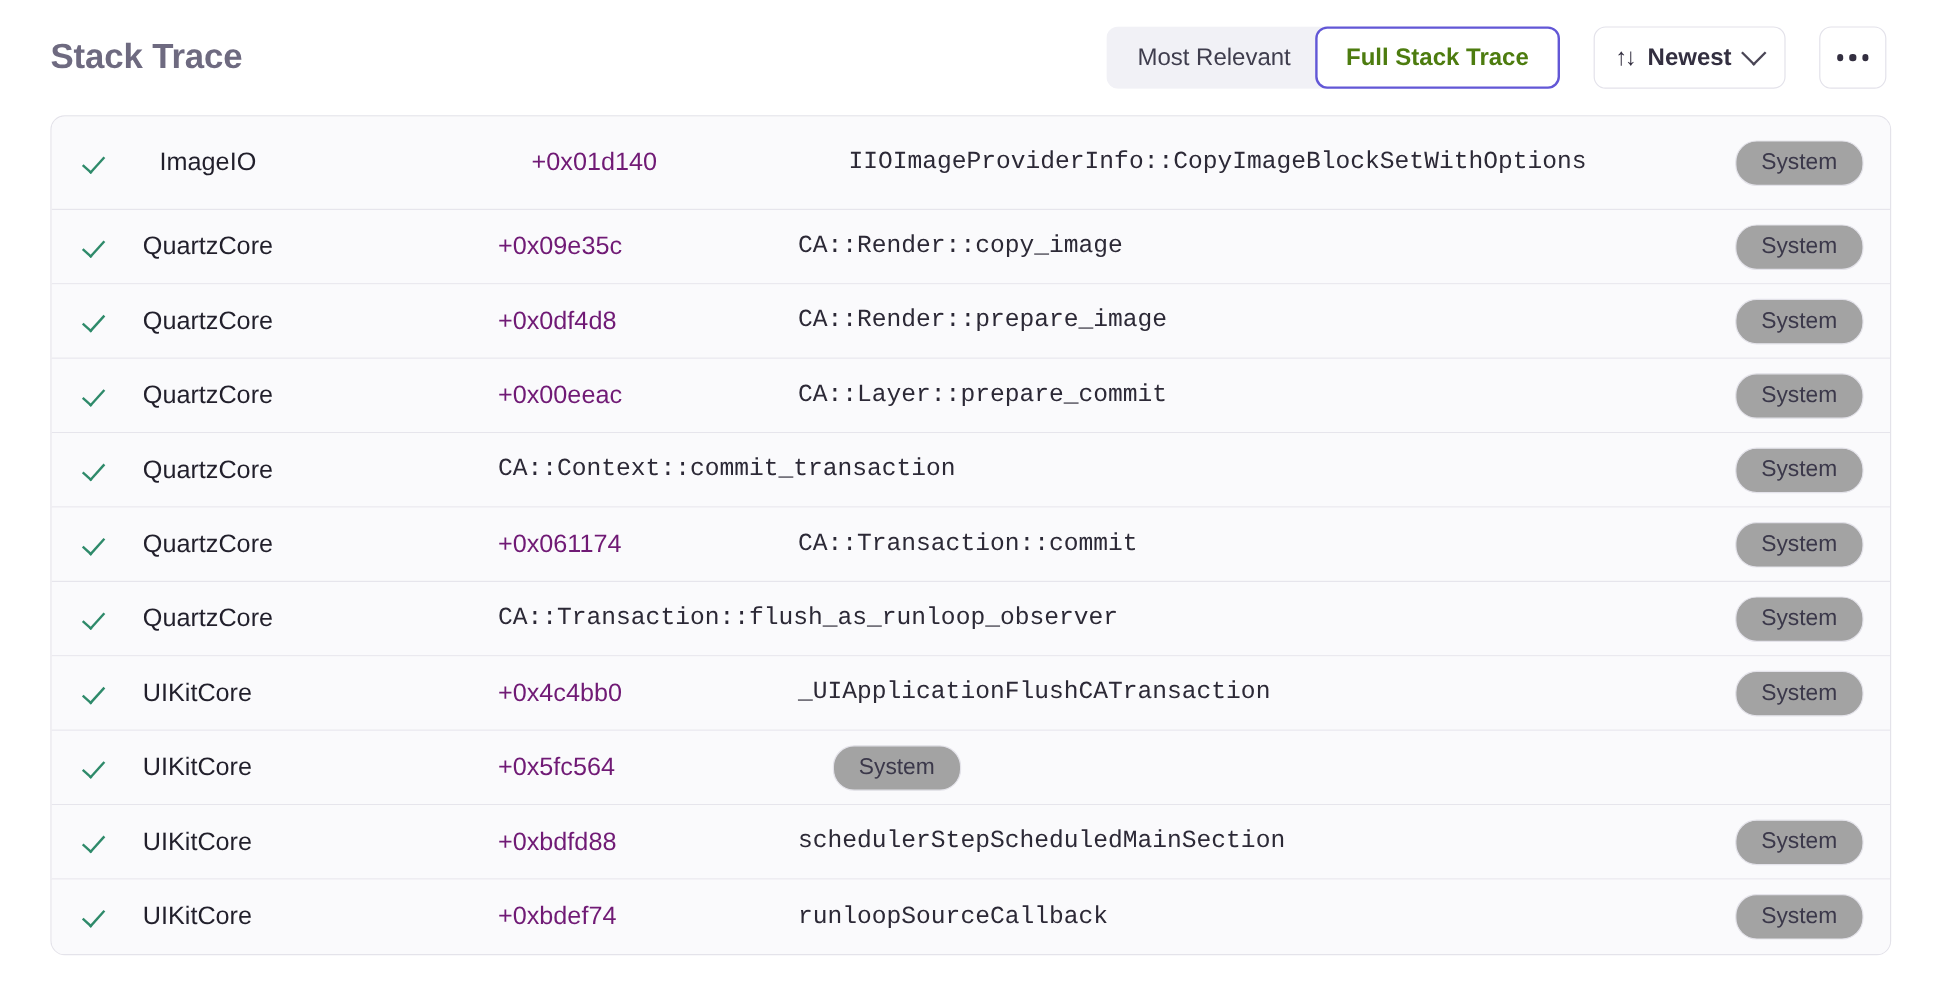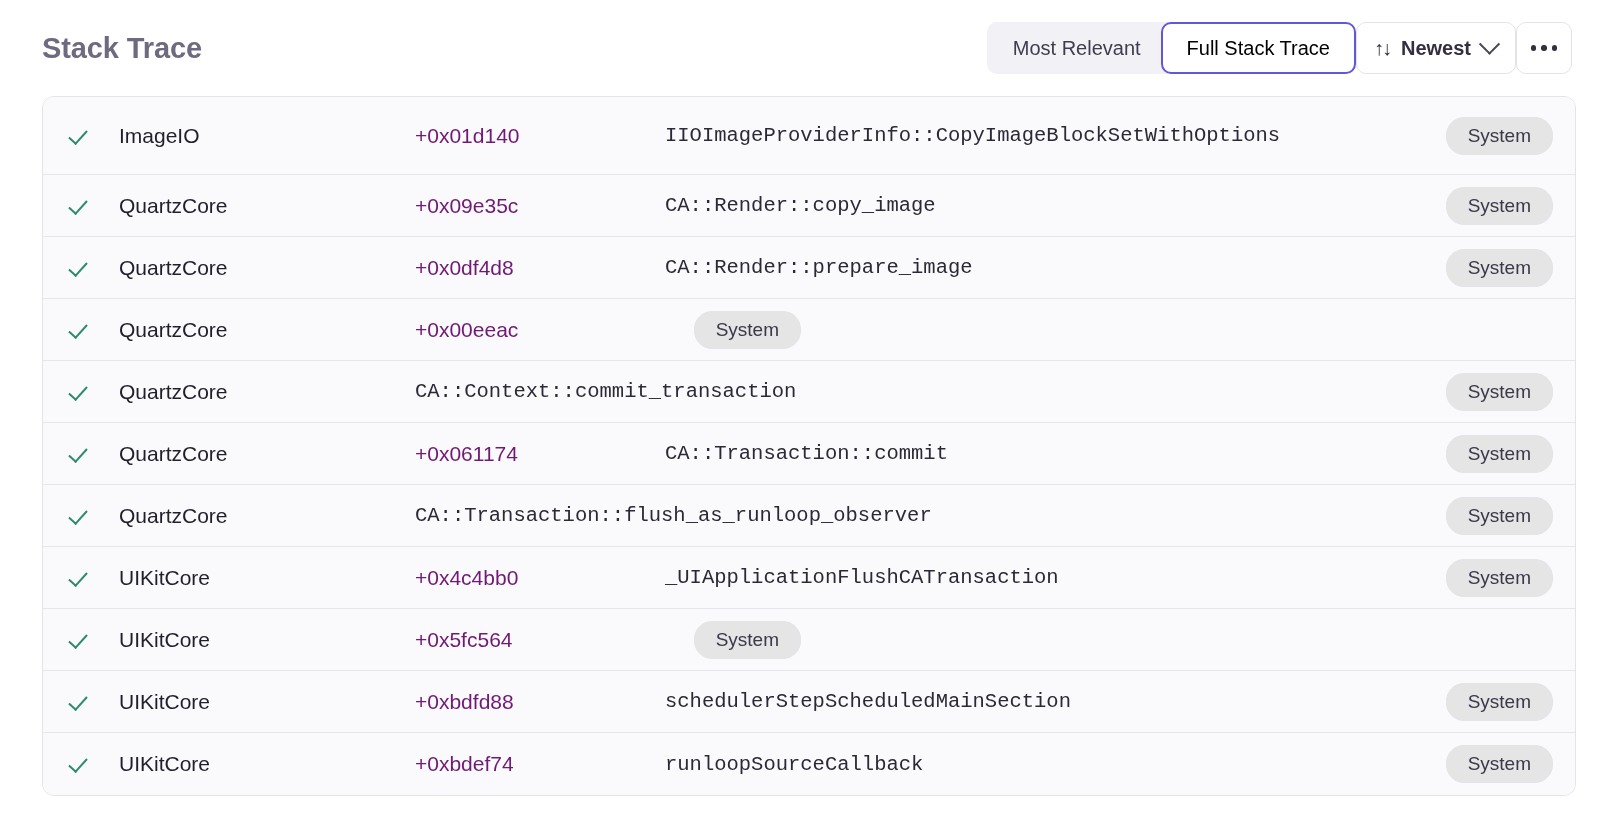--- a/index.html
+++ b/index.html
@@ -40,21 +40,21 @@
     font-weight: 700;
     color: #6e6a80;
     letter-spacing: -0.1px;
     white-space: nowrap;
   }
 
   .header-actions {
     margin-left: auto;
     display: flex;
     align-items: center;
-    gap: 0;
+    gap: 28px;
   }
 
   
   .segmented {
     display: flex;
     align-items: stretch;
     height: 52px;
     border-radius: 10px;
   }
   .seg-btn {
@@ -72,22 +72,22 @@
   .seg-btn.inactive {
     background: #f1f1f6;
     color: #3f3d4d;
     border-radius: 10px 0 0 10px;
     font-weight: 400;
     padding-right: 30px;
     margin-right: -12px;
   }
   .seg-btn.active {
     background: #ffffff;
-    color: #000000;
-    font-weight: 400;
+    color: #4d7c0f;
+    font-weight: 700;
     border: 2px solid #6257d6;
     border-radius: 10px;
     position: relative;
     z-index: 2;
   }
 
   
   .sort-btn {
     display: flex;
     align-items: center;
@@ -160,20 +160,21 @@
     align-items: center;
     min-height: 62px;
     box-sizing: border-box;
     background: #fafafc;
     border-bottom: 1.5px solid #e6e5ec;
     padding: 0 22px 0 26px;
   }
   .row.first {
     min-height: 78px;
     align-items: center;
+    gap: 14px;
   }
   .row:last-child {
     border-bottom: none;
   }
 
   .check-cell {
     width: 50px;
     flex: 0 0 50px;
     display: flex;
     align-items: center;
@@ -233,21 +234,21 @@
     align-items: center;
   }
   .badge {
     display: inline-flex;
     align-items: center;
     justify-content: center;
     height: 36px;
     padding: 0 21px;
     border: 1.5px solid #e4e3ea;
     border-radius: 18px;
-    background: #e5e5e5;
+    background: #a3a3a3;
     font-size: 19px;
     color: #3b384a;
     white-space: nowrap;
   }
 </style>
 </head>
 <body>
 
 <div class="page">
 
@@ -310,20 +311,21 @@
           <div class="badge-cell">
             <span class="badge">System</span>
           </div>
         </div>
         <div class="row">
           <div class="check-cell">
             <span class="check"></span>
           </div>
           <div class="module-cell">QuartzCore</div>
           <div class="offset-cell">+0x00eeac</div>
+          <div class="func-cell">CA::Layer::prepare_commit</div>
           <div class="badge-cell">
             <span class="badge">System</span>
           </div>
         </div>
         <div class="row">
           <div class="check-cell">
             <span class="check"></span>
           </div>
           <div class="module-cell">QuartzCore</div>
           <div class="func-cell">CA::Context::commit_transaction</div>

